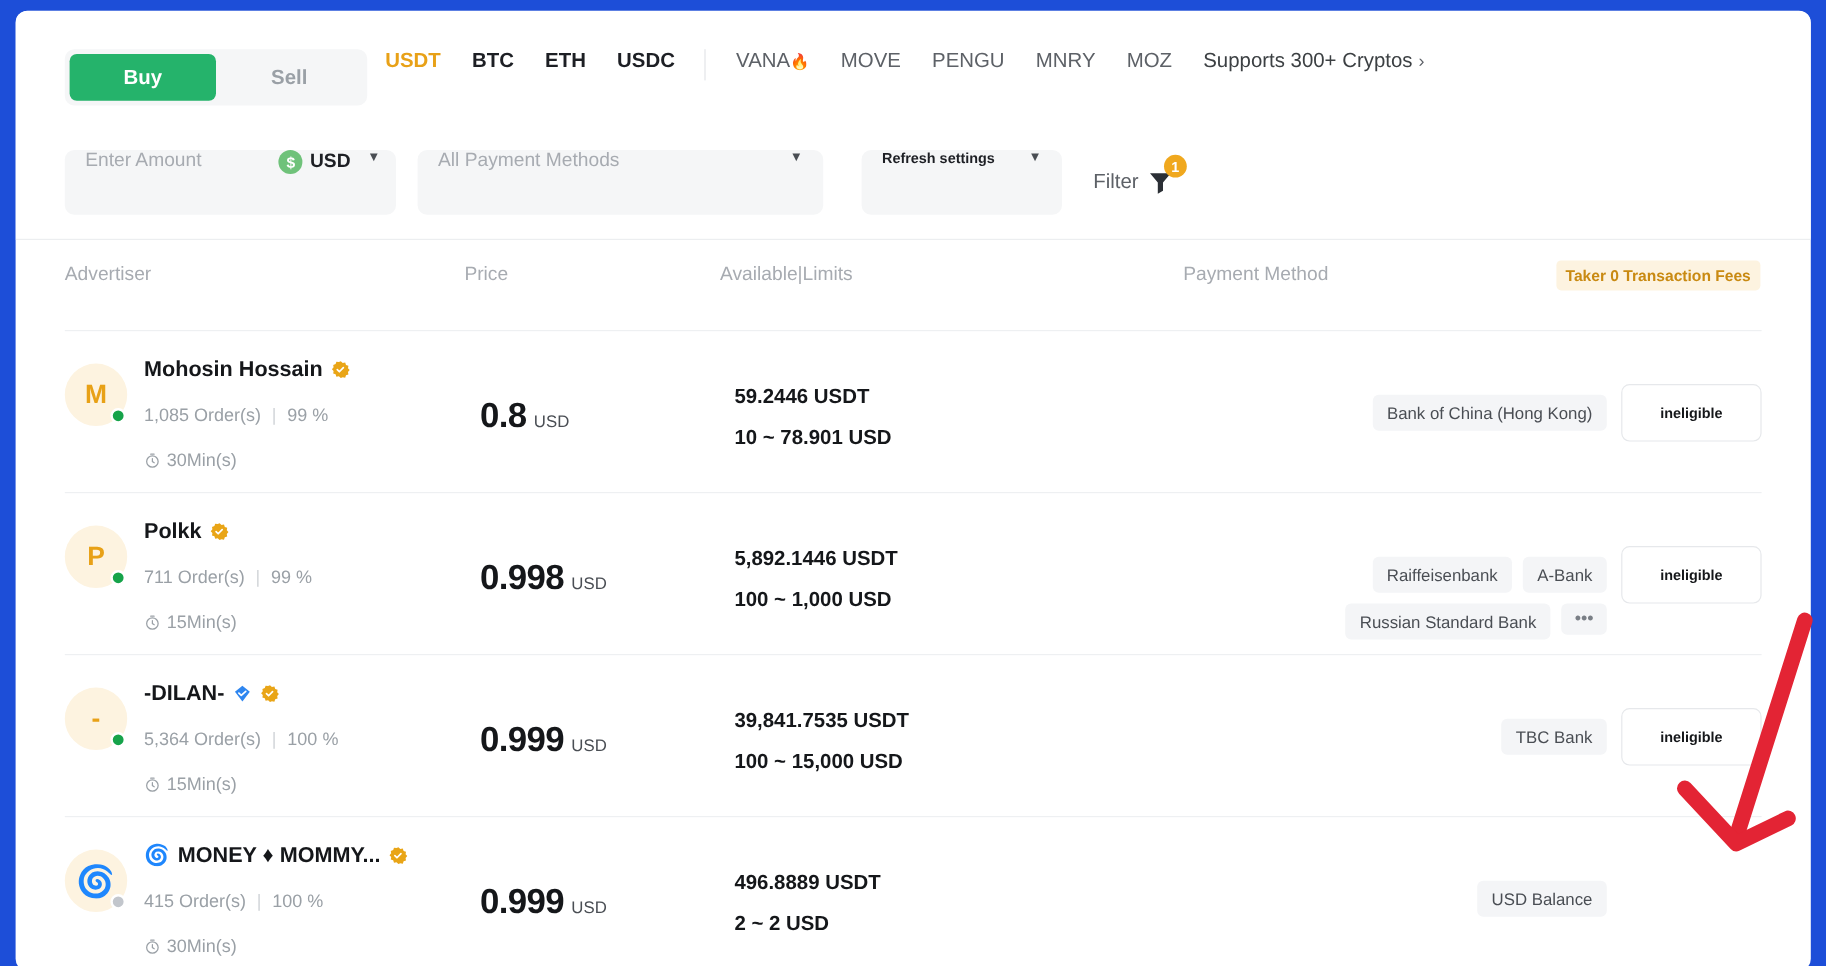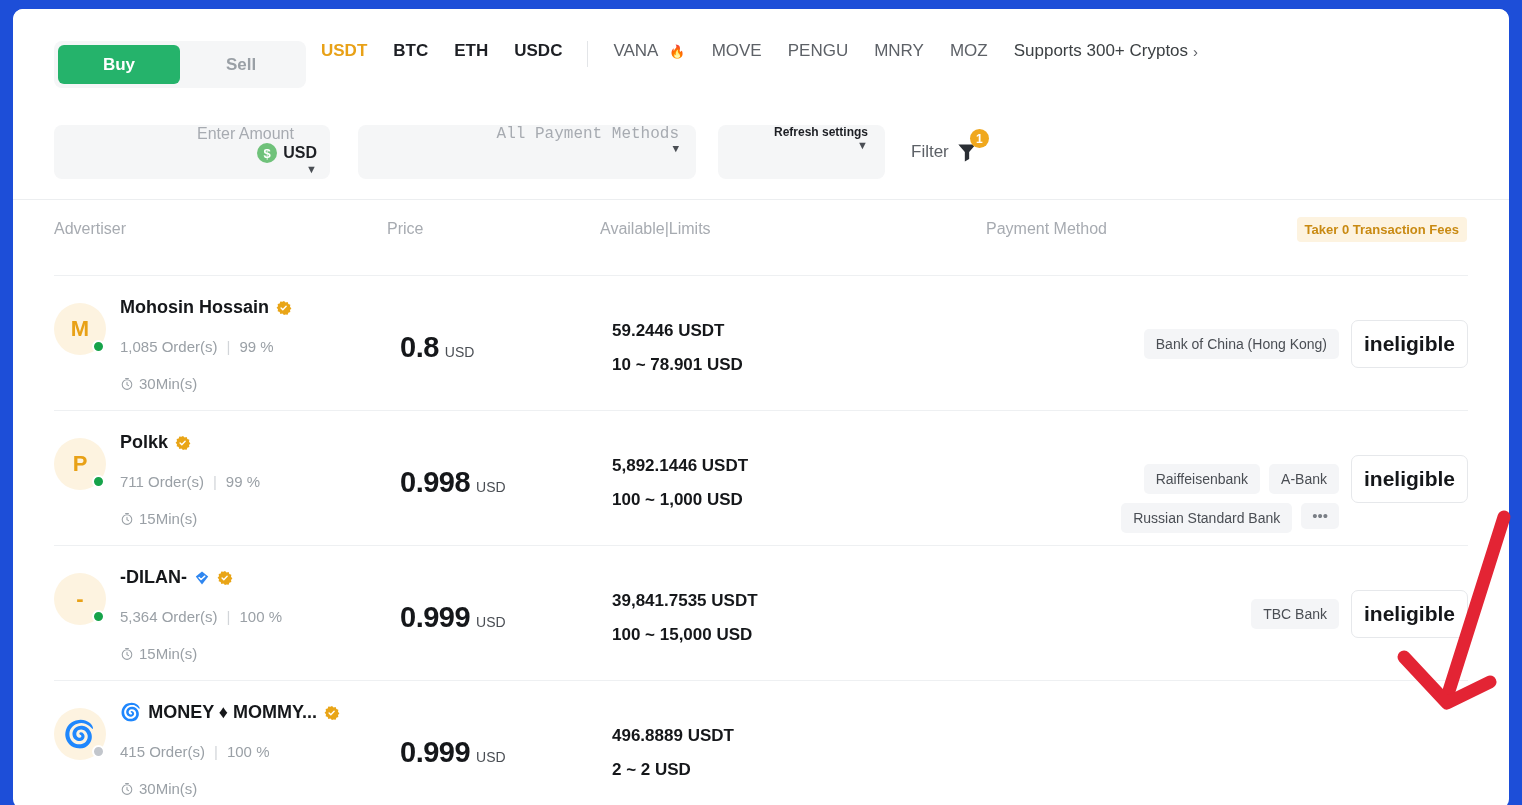--- a/index.html
+++ b/index.html
@@ -50,53 +50,53 @@
   .coin {
     font-size: 17px; font-weight: bold; color: #1d1f24;
     padding: 0 13px; cursor: pointer; white-space: nowrap;
   }
   .coin.active { color: #e8a117; }
   .divider-v {
     width: 1px; height: 26px; background: #e3e5e8; margin: 0 12px;
   }
   .coin-soft {
     font-size: 17px; color: #5d6167; padding: 0 13px; cursor: pointer;
-    white-space: nowrap; display: flex; align-items: center; gap: 11px;
+    white-space: nowrap; display: flex; align-items: center; gap: 0;
   }
   .flame { font-size: 13px; color: #ff6a13; }
   .supports {
     font-size: 17px; color: #3c4043; padding: 0 13px; cursor: pointer;
     display: flex; align-items: center; gap: 5px; white-space: nowrap;
   }
   .chev-r { font-size: 15px; color: #5d6167; }
 
   
   .filters { position: absolute; left: 41px; top: 116px; height: 56px; }
   .fbox {
     position: absolute; top: 0; height: 54px;
     background: #f5f6f7; border-radius: 8px;
-    display: flex; align-items: flex-end; flex-direction: column;
+    display: flex; align-items: flex-start;
   }
   #amount-box { left: 0px; width: 276px; padding: 0 13px 0 17px; }
   .amount-input {
     border: none; background: transparent; outline: none;
     font-size: 16px; color: #1d1f24; width: 120px;
     font-family: "Liberation Sans", sans-serif;
   }
   .amount-input::placeholder { color: #a7abb1; }
   .usd-chip { display: flex; align-items: center; gap: 6px; margin-left: auto; }
   .usd-coin {
     width: 20px; height: 20px; border-radius: 50%;
     background: #6fc27a; color: #fff; font-size: 13px; font-weight: bold;
     display: flex; align-items: center; justify-content: center;
   }
   .usd-label { font-size: 16px; font-weight: bold; color: #1d1f24; }
   .caret { font-size: 11px; color: #4a4e54; margin-left: 14px; }
 
-  #pay-box { left: 304px; width: 338px; padding: 0 17px; font-family: Liberation Mono, monospace; }
+  #pay-box { left: 294px; width: 338px; padding: 0 17px; }
   .pay-text { font-size: 16px; color: #a7abb1; }
   #pay-box .caret { margin-left: auto; }
 
   #refresh-box { left: 664px; width: 167px; padding: 0 17px; }
   .refresh-text { font-size: 12px; font-weight: bold; color: #1d1f24; }
   #refresh-box .caret { margin-left: auto; }
 
   .filter-wrap {
     position: absolute; left: 857px; top: 0; height: 54px;
     display: flex; align-items: center; gap: 5px; cursor: pointer;
@@ -172,21 +172,21 @@
   }
   .pay-more {
     background: #f4f5f7; color: #7a7f86; font-size: 15px;
     padding: 7px 11px; border-radius: 5px; line-height: 12px;
   }
 
   .action { position: absolute; right: 41px; top: 45px; }
   .btn-ineligible {
     width: 117px; height: 48px; border-radius: 7px;
     background: #fff; border: 1px solid #e6e8eb; color: #15171a;
-    font-size: 21px; font-weight: bold; cursor: pointer;
+    font-size: 12px; font-weight: bold; cursor: pointer;
     font-family: "Liberation Sans", sans-serif;
   }
   .btn-buy {
     width: 120px; height: 48px; border-radius: 7px;
     background: #2aa96a; border: none; color: #fff;
     font-size: 16px; font-weight: bold; cursor: pointer;
     font-family: "Liberation Sans", sans-serif;
   }
 
   .arrow-layer { position: absolute; left: 0; top: 0; width: 1522px; height: 805px; pointer-events: none; }
@@ -442,20 +442,23 @@
             </div>
           </div>
           <div class="price">
             <span class="price-num">0.999</span>
             <span class="price-cur">USD</span>
           </div>
           <div class="avail">
             <span class="avail-line">496.8889 USDT</span>
             <span class="avail-line">2 ~ 2 USD</span>
           </div>
+          <div class="pays">
+            <span class="pay-pill">USD Balance</span>
+          </div>
         </div>
       </div>
 
  </div>
 
  <svg class="arrow-layer">
    <g>
      <path id="arrow-shaft" d="M1504 517 L1448 694" stroke="#e32434" stroke-width="13" stroke-linecap="round" fill="none"></path>
      <path id="arrow-head" d="M1404 657 L1447 703 L1490 682" stroke="#e32434" stroke-width="13" stroke-linecap="round" stroke-linejoin="round" fill="none"></path>
    </g>

